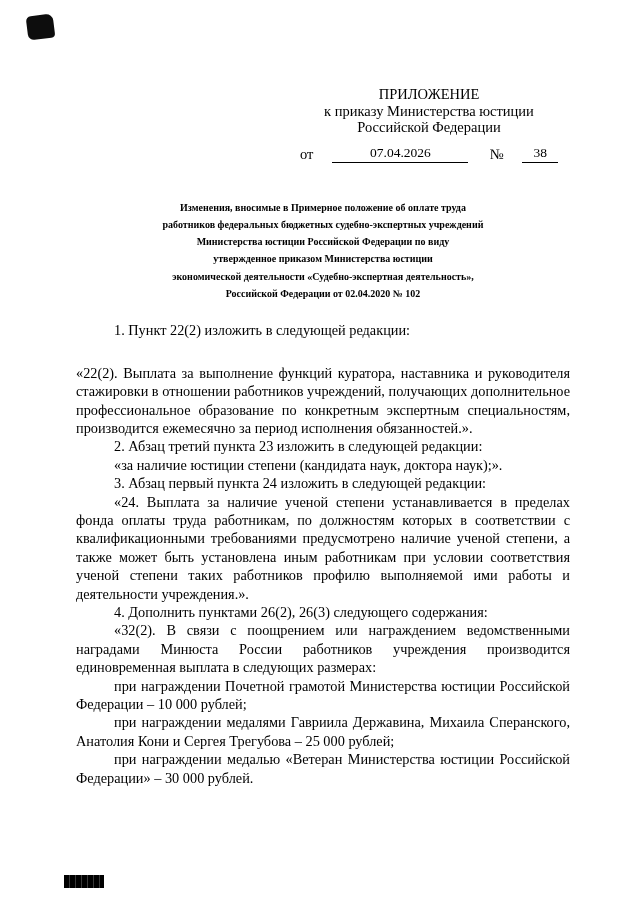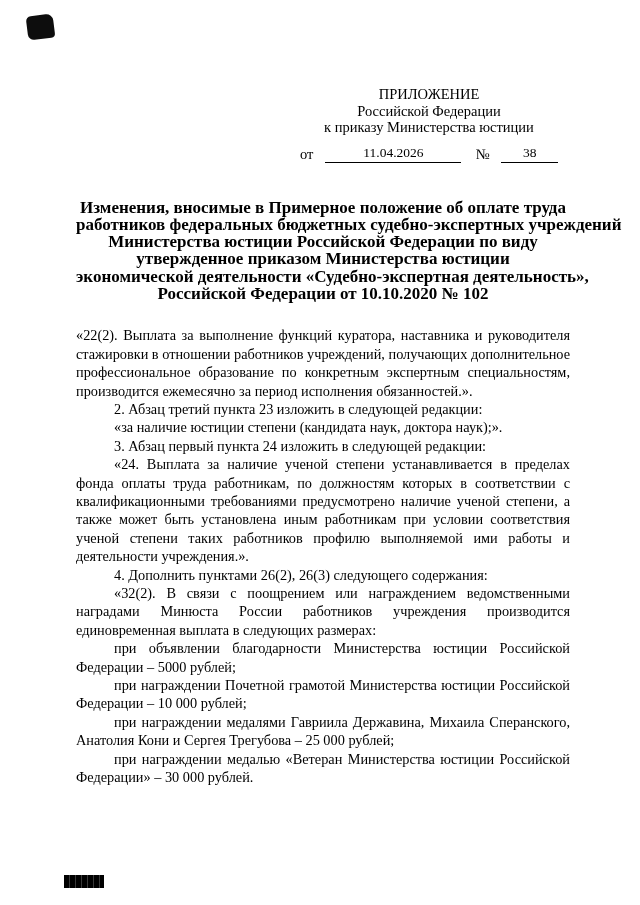--- a/index.html
+++ b/index.html
@@ -30,38 +30,38 @@
     font-size: 14.5px;
     line-height: 16.5px;
   }
   .header .header-line { white-space: nowrap; }
   .from-row {
     margin-left: 224px;
     width: 258px;
     margin-top: 9px;
     display: flex;
     align-items: flex-end;
-    gap: 12px;
+    gap: 19px;
     font-size: 14.5px;
   }
   .blank {
     border-bottom: 1.3px solid #000;
     text-align: center;
     font-size: 13.5px;
     line-height: 16px;
     padding-bottom: 1px;
   }
   .date-blank { width: 136px; }
   .num-label { margin-left: 2px; }
   .num-blank { flex: 1; }
   .title {
     margin-top: 36px;
     text-align: center;
     font-weight: 700;
-    font-size: 17px;
+    font-size: 10px;
     line-height: 17.3px;
   }
   .title .title-line { white-space: nowrap; }
   .body {
     margin-top: 19px;
     font-size: 14.3px;
     line-height: 18.4px;
     text-align: justify;
   }
   .body p { text-indent: 38px; }
@@ -75,49 +75,49 @@
 </style>
 </head>
 <body>
 
 <div class="page">
 
   <div class="corner-mark"></div>
 
   <div class="header">
     <div class="header-line">ПРИЛОЖЕНИЕ</div>
+    <div class="header-line">к приказу Министерства юстиции</div>
     <div class="header-line">Российской Федерации</div>
-    <div class="header-line">к приказу Министерства юстиции</div>
   </div>
 
   <div class="from-row">
     <span>от</span>
-    <span class="blank date-blank">11.04.2026</span>
+    <span class="blank date-blank">07.04.2026</span>
     <span class="num-label">№</span>
     <span class="blank num-blank">38</span>
   </div>
 
   <div class="title">
     <div class="title-line">Изменения, вносимые в Примерное положение об оплате труда</div>
     <div class="title-line">работников федеральных бюджетных судебно-экспертных учреждений</div>
     <div class="title-line">Министерства юстиции Российской Федерации по виду</div>
     <div class="title-line">утвержденное приказом Министерства юстиции</div>
     <div class="title-line">экономической деятельности «Судебно-экспертная деятельность»,</div>
-    <div class="title-line">Российской Федерации от 10.10.2020 № 102</div>
+    <div class="title-line">Российской Федерации от 02.04.2020 № 102</div>
   </div>
 
   <div class="body">
+    <p>1. Пункт 22(2) изложить в следующей редакции:</p>
     <p class="flush">«22(2). Выплата за выполнение функций куратора, наставника и руководителя стажировки в отношении работников учреждений, получающих дополнительное профессиональное образование по конкретным экспертным специальностям, производится ежемесячно за период исполнения обязанностей.».</p>
     <p>2. Абзац третий пункта 23 изложить в следующей редакции:</p>
     <p>«за наличие юстиции степени (кандидата наук, доктора наук);».</p>
     <p>3. Абзац первый пункта 24 изложить в следующей редакции:</p>
     <p>«24. Выплата за наличие ученой степени устанавливается в пределах фонда оплаты труда работникам, по должностям которых в соответствии с квалификационными требованиями предусмотрено наличие ученой степени, а также может быть установлена иным работникам при условии соответствия ученой степени таких работников профилю выполняемой ими работы и деятельности учреждения.».</p>
     <p>4. Дополнить пунктами 26(2), 26(3) следующего содержания:</p>
     <p>«32(2). В связи с поощрением или награждением ведомственными наградами Минюста России работников учреждения производится единовременная выплата в следующих размерах:</p>
-    <p>при объявлении благодарности Министерства юстиции Российской Федерации – 5000 рублей;</p>
     <p>при награждении Почетной грамотой Министерства юстиции Российской Федерации – 10 000 рублей;</p>
     <p>при награждении медалями Гавриила Державина, Михаила Сперанского, Анатолия Кони и Сергея Трегубова – 25 000 рублей;</p>
     <p>при награждении медалью «Ветеран Министерства юстиции Российской Федерации» – 30 000 рублей.</p>
   </div>
 
   <div class="barcode"></div>
 
 </div>
 
 </body></html>

